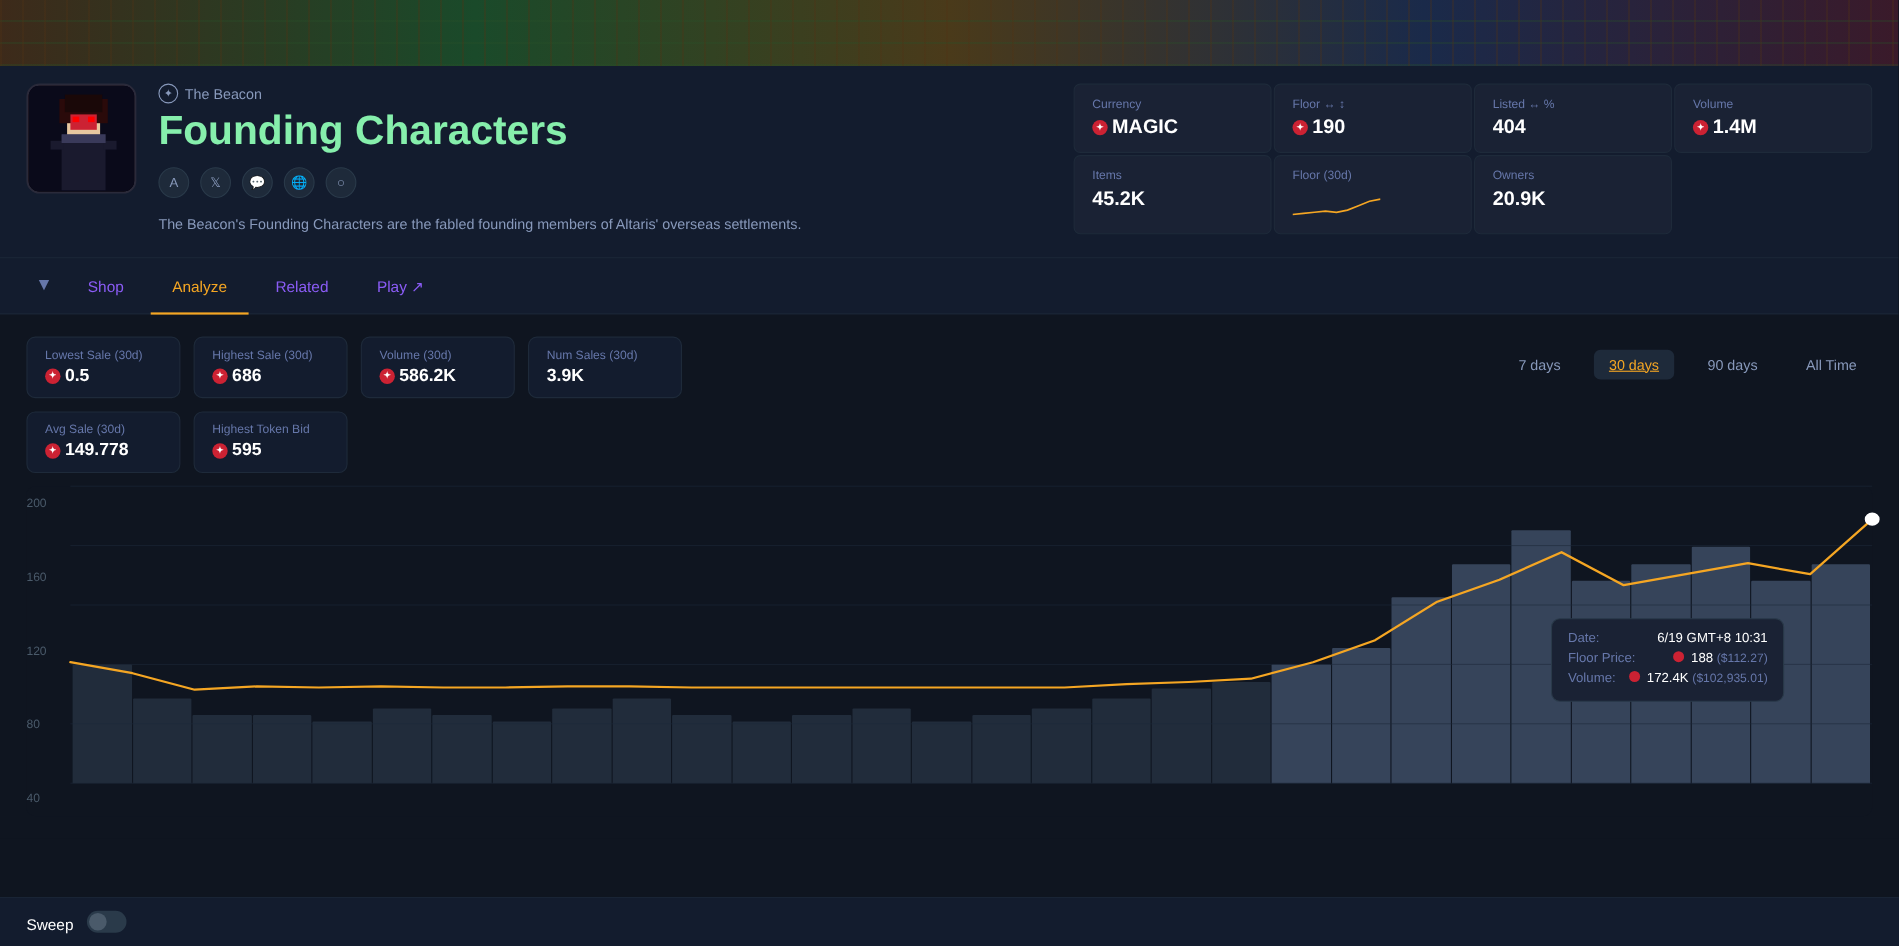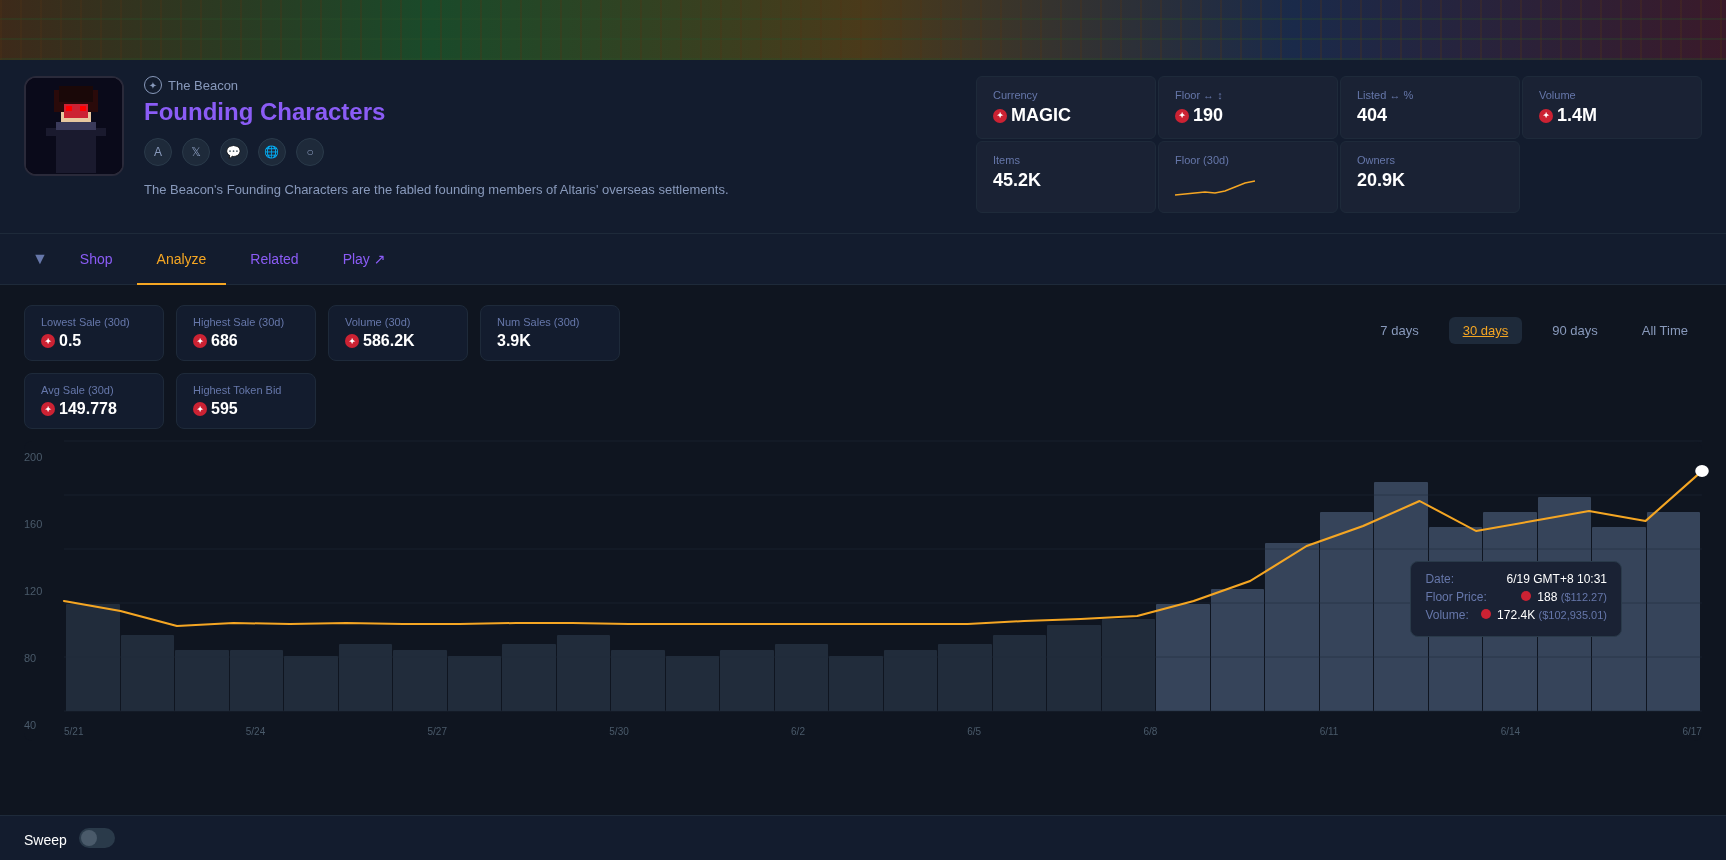--- a/index.html
+++ b/index.html
@@ -68,23 +68,23 @@
       width: 18px;
       height: 18px;
       border: 1.5px solid #8899bb;
       border-radius: 50%;
       display: flex;
       align-items: center;
       justify-content: center;
       font-size: 10px;
     }
     .collection-title {
-      font-size: 24px;
+      font-size: 37px;
       font-weight: 700;
-      color: #8b5cf6;
+      color: #86efac;
       margin-bottom: 12px;
     }
     .social-links {
       display: flex;
       gap: 10px;
       margin-bottom: 14px;
     }
     .social-btn {
       width: 28px;
       height: 28px;
@@ -635,32 +635,20 @@
           <span class="tooltip-label">Volume:</span>
           <span class="tooltip-value">
             <span class="magic-sm"></span>
             <span>172.4K</span>
             <span class="tooltip-sub">($102,935.01)</span>
           </span>
         </div>
       </div>
     </div>
 
-    <div class="chart-x-labels" id="x-labels">
-    <span>5/21</span>
-        <span>5/24</span>
-        <span>5/27</span>
-        <span>5/30</span>
-        <span>6/2</span>
-        <span>6/5</span>
-        <span>6/8</span>
-        <span>6/11</span>
-        <span>6/14</span>
-        <span>6/17</span>
-      </div>
   </div>
 </div>
 
 <div class="sweep-bar">
   <span class="sweep-label">Sweep</span>
   <div class="toggle">
     <div class="toggle-thumb"></div>
   </div>
 </div>
 

